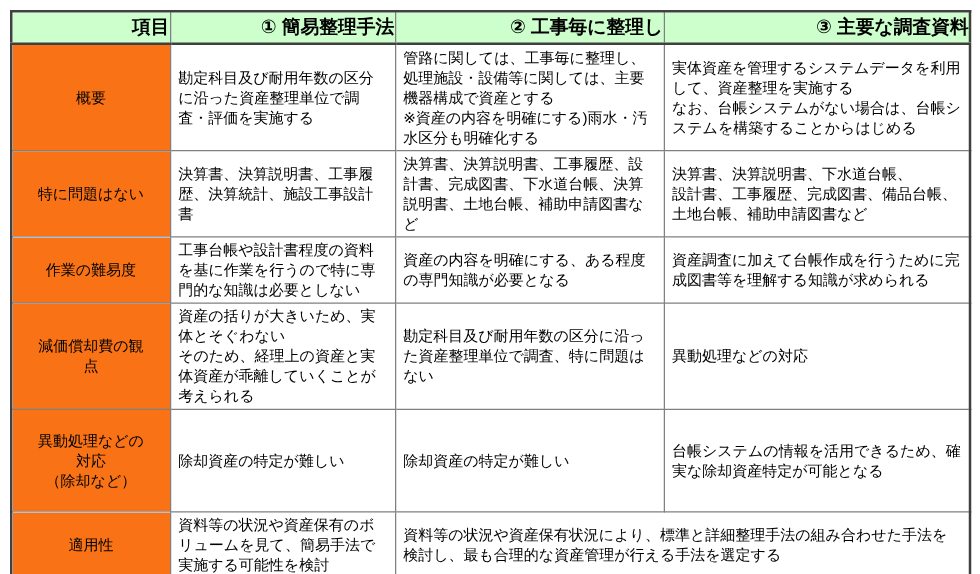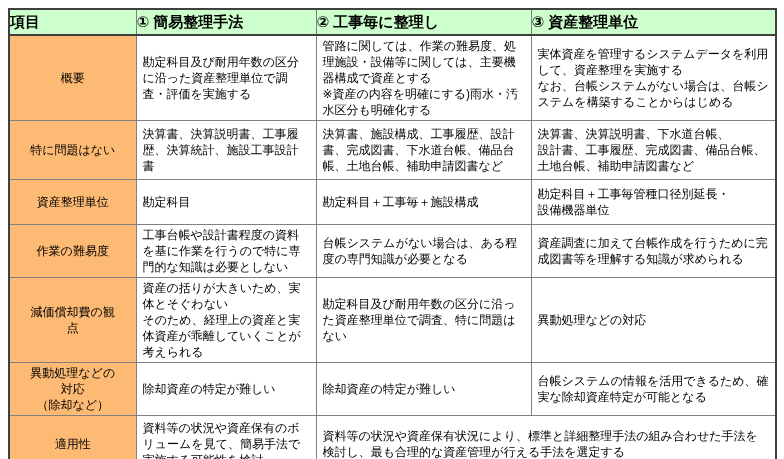--- a/index.html
+++ b/index.html
@@ -28,30 +28,30 @@
     font-size: 12px;
     line-height: 16px;
     vertical-align: middle;
     white-space: pre-line;
     overflow: hidden;
   }
   thead th {
     background: #ccffcc;
     font-size: 15px;
     font-weight: bold;
-    text-align: left;
+    text-align: right;
     border-bottom: 2px solid #404040;
     line-height: 18px;
   }
   thead tr { height: 26px; }
   tbody th.row-label {
     font-weight: normal;
     text-align: center;
     padding: 2px 20px;
-    background: #fdba74;
+    background: #f97316;
   }
   tbody td {
     text-align: left;
     padding: 2px 6px;
     background: #ffffff;
   }
   tbody tr:nth-child(1) { height: 85px; }
   tbody tr:nth-child(2) { height: 59px; }
   tbody tr:nth-child(3) { height: 45px; }
   tbody tr:nth-child(4) { height: 46px; }
@@ -67,50 +67,43 @@
     <col class="c0">
       <col class="c1">
       <col class="c2">
       <col class="c3">
   </colgroup>
   <thead>
     <tr>
       <th>項目</th>
       <th>① 簡易整理手法</th>
       <th>② 工事毎に整理し</th>
-      <th>③ 資産整理単位</th>
+      <th>③ 主要な調査資料</th>
     </tr>
   </thead>
   <tbody>
     <tr>
       <th class="row-label">概要</th>
       <td>勘定科目及び耐用年数の区分に沿った資産整理単位で調査・評価を実施する</td>
-      <td>管路に関しては、作業の難易度、処理施設・設備等に関しては、主要機器構成で資産とする
+      <td>管路に関しては、工事毎に整理し、処理施設・設備等に関しては、主要機器構成で資産とする
 ※資産の内容を明確にする)雨水・汚 水区分も明確化する</td>
       <td>実体資産を管理するシステムデータを利用して、資産整理を実施する
 なお、台帳システムがない場合は、台帳システムを構築することからはじめる</td>
     </tr>
     <tr>
       <th class="row-label">特に問題はない</th>
       <td>決算書、決算説明書、工事履歴、決算統計、施設工事設計書</td>
-      <td>決算書、施設構成、工事履歴、設計書、完成図書、下水道台帳、備品台帳、土地台帳、補助申請図書など</td>
+      <td>決算書、決算説明書、工事履歴、設計書、完成図書、下水道台帳、決算説明書、土地台帳、補助申請図書など</td>
       <td>決算書、決算説明書、下水道台帳、
 設計書、工事履歴、完成図書、備品台帳、土地台帳、補助申請図書など</td>
     </tr>
     <tr>
-      <th class="row-label">資産整理単位</th>
-      <td>勘定科目</td>
-      <td>勘定科目＋工事毎＋施設構成</td>
-      <td>勘定科目＋工事毎管種口径別延長・
-設備機器単位</td>
-    </tr>
-    <tr>
       <th class="row-label">作業の難易度</th>
       <td>工事台帳や設計書程度の資料を基に作業を行うので特に専門的な知識は必要としない</td>
-      <td>台帳システムがない場合は、ある程度の専門知識が必要となる</td>
+      <td>資産の内容を明確にする、ある程度の専門知識が必要となる</td>
       <td>資産調査に加えて台帳作成を行うために完成図書等を理解する知識が求められる</td>
     </tr>
     <tr>
       <th class="row-label">減価償却費の観点</th>
       <td>資産の括りが大きいため、実体とそぐわない
 そのため、経理上の資産と実体資産が乖離していくことが考えられる</td>
       <td>勘定科目及び耐用年数の区分に沿った資産整理単位で調査、特に問題はない</td>
       <td>異動処理などの対応</td>
     </tr>
     <tr>

